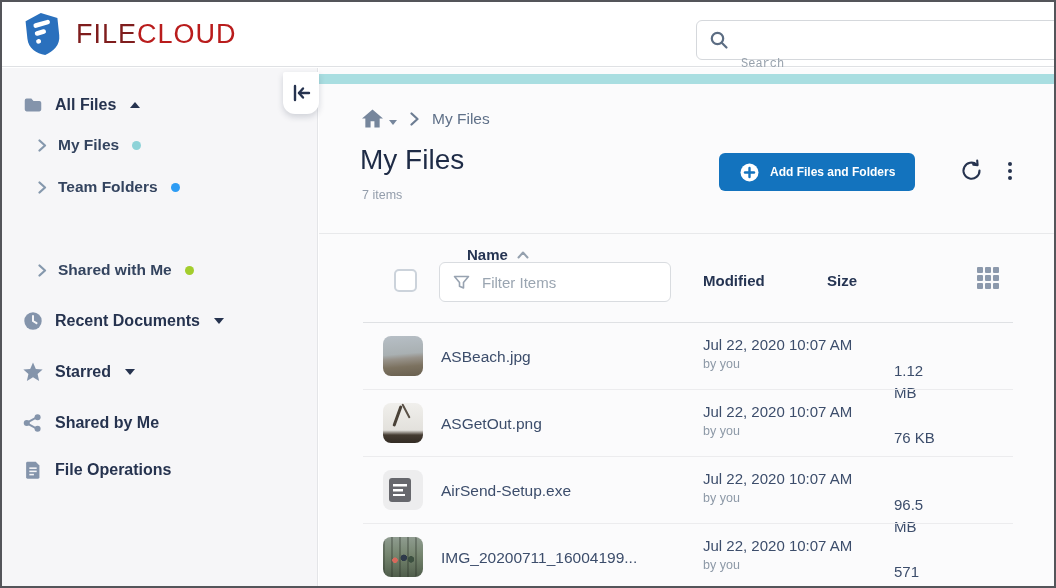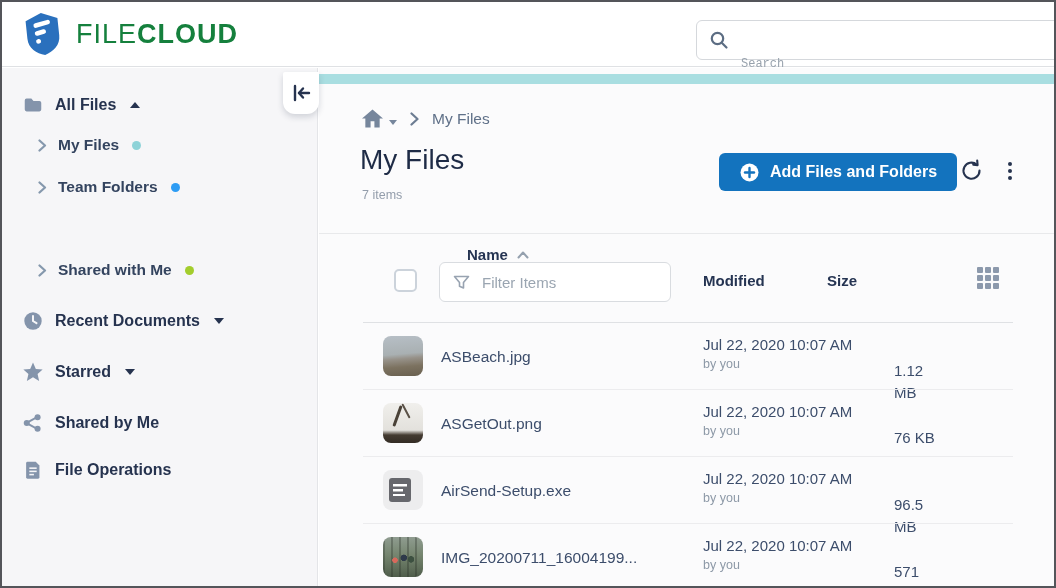--- a/index.html
+++ b/index.html
@@ -4,22 +4,22 @@
 <title>FileCloud</title>
 <style>
   * { margin:0; padding:0; box-sizing:border-box; }
   html,body { width:1056px; height:588px; font-family:"Liberation Sans", sans-serif; background:#fff; }
   .window { position:relative; width:1056px; height:588px; border:2px solid #54555a; background:#fff; overflow:hidden; }
 
   
   .topbar { position:absolute; left:0; top:0; right:0; height:65px; background:#fff; border-bottom:1px solid #dfe1e4; z-index:4; }
   .logo { position:absolute; left:20px; top:9px; display:flex; align-items:center; gap:12px; }
   .logo-text { font-size:27px; letter-spacing:1px; }
-  .logo-text .lt1 { color:#15803d; font-weight:400; }
-  .logo-text .lt2 { color:#15803d; font-weight:700; }
+  .logo-text .lt1 { color:#7f1d1d; font-weight:400; }
+  .logo-text .lt2 { color:#b91c1c; font-weight:400; }
   .searchbox { position:absolute; left:694px; top:18px; width:380px; height:40px; border:1px solid #d5d8dc; border-radius:6px; background:#fff; display:flex; align-items:center; padding:0 12px; gap:12px; }
   .searchbox input { border:none; outline:none; font-size:12px; color:#3c4d6b; width:240px; font-family:Liberation Mono, monospace; background:transparent;margin-top:48px; }
   .searchbox input::placeholder { color:#98a2ad; }
 
   
   .sidebar { position:absolute; left:0; top:66px; width:316px; bottom:0; background:#f6f6f8; border-right:1px solid #e4e5e8; z-index:1; }
   .side-row { position:absolute; display:flex; align-items:center; gap:11px; cursor:pointer; }
   .side-label { font-size:16px; font-weight:700; color:#26334f; }
   .tree-label { font-size:15.5px; font-weight:600; color:#34445f; }
   .dot { width:9px; height:9px; border-radius:50%; margin-left:2px; }
@@ -33,21 +33,21 @@
   .collapse-tab { position:absolute; left:281px; top:70px; width:36px; height:42px; background:#fff; border-radius:2px 0 12px 12px; box-shadow:0 3px 6px rgba(31,45,70,0.18); z-index:6; display:flex; align-items:center; justify-content:center; cursor:pointer; }
 
   .breadcrumb { position:absolute; left:42px; top:40px; display:flex; align-items:center; gap:13px; }
   .crumb-home { display:flex; align-items:end; gap:5px; cursor:pointer; }
   .crumb-caret { width:0; height:0; border-left:4.5px solid transparent; border-right:4.5px solid transparent; border-top:5.5px solid #76869c; margin-bottom:4px; }
   .crumb-label { font-size:15.5px; color:#5f7088; }
 
   .page-title { position:absolute; left:41px; top:76px; font-size:28px; font-weight:500; color:#1e2b46; }
   .items-count { position:absolute; left:43px; top:120px; font-size:12.5px; color:#939dab; }
 
-  .add-btn { position:absolute; left:400px; top:85px; height:38px; border:none; border-radius:6px; color:#fff; font-size:16px; font-weight:600; font-family:"Liberation Sans", sans-serif; display:flex; align-items:center; gap:10px; padding:0 20px; cursor:pointer;justify-content:center; }
+  .add-btn { position:absolute; left:400px; top:85px; height:38px; border:none; border-radius:6px; color:#fff; font-size:12px; font-weight:600; font-family:"Liberation Sans", sans-serif; display:flex; align-items:center; gap:10px; padding:0 20px; cursor:pointer;justify-content:center; }
   .refresh-btn { position:absolute; left:638px; top:88px; width:30px; height:30px; background:none; border:none; cursor:pointer; display:flex; align-items:center; justify-content:center; }
   .kebab-btn { position:absolute; left:680px; top:88px; width:22px; height:30px; background:none; border:none; cursor:pointer; display:flex; align-items:center; justify-content:center; }
   .kebab-dots { width:4px; height:4px; border-radius:50%; background:#26334f; box-shadow:0 7px 0 #26334f, 0 14px 0 #26334f; margin-top:-14px; }
 
   .divider-full { position:absolute; left:0; right:0; top:165px; height:1px; background:#e8e9eb; }
 
   
   .table-header { position:absolute; left:0; right:0; top:166px; height:89px; }
   .th-line { position:absolute; left:44px; right:41px; bottom:0; height:1px; background:#dfe1e4; }
   .checkbox { position:absolute; left:75px; top:35px; width:23px; height:23px; border:2px solid #ccd3db; border-radius:5px; background:#fff; cursor:pointer; }

